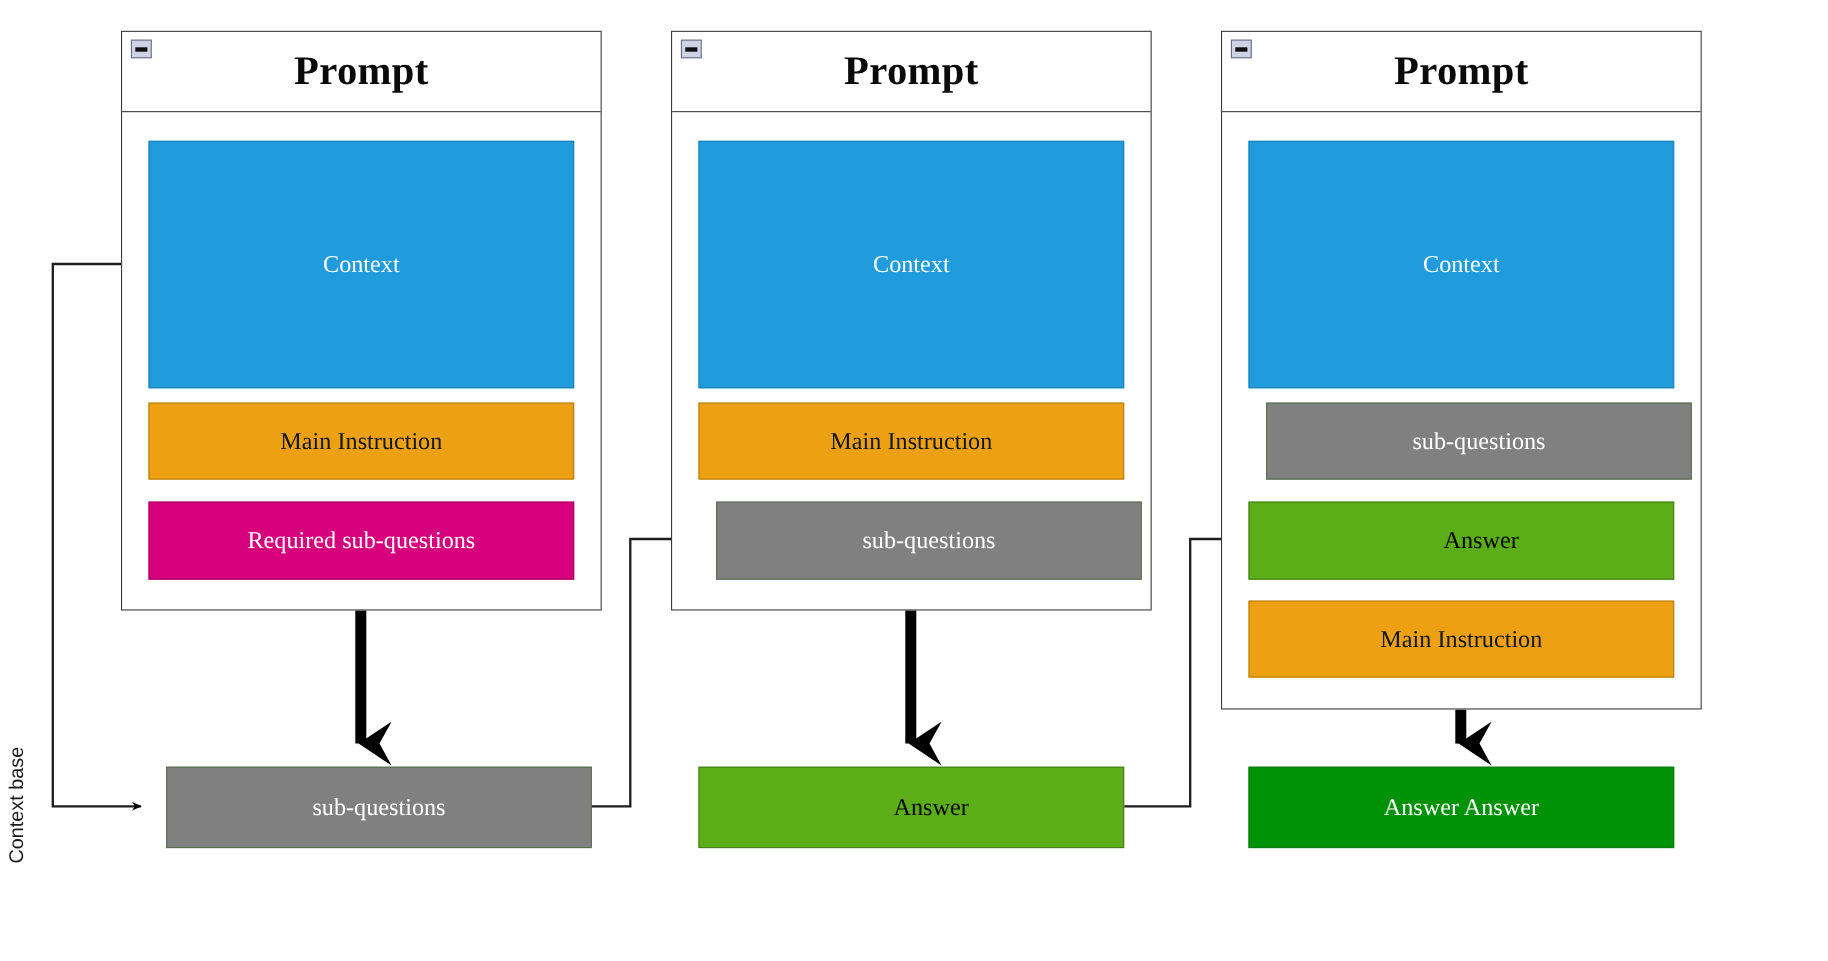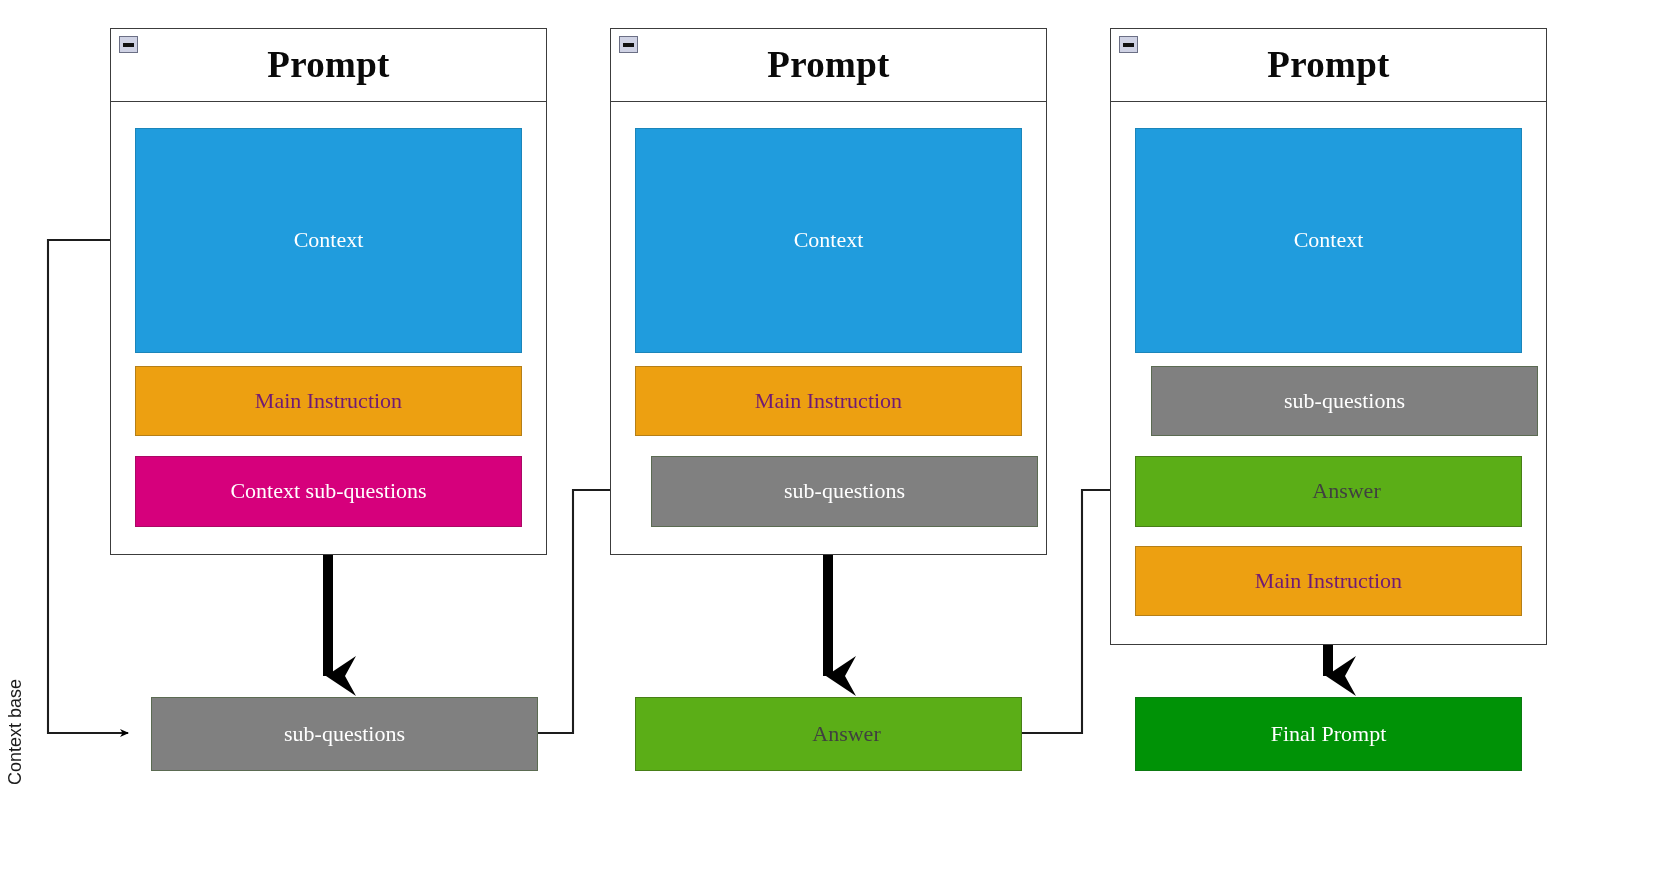--- a/index.html
+++ b/index.html
@@ -83,24 +83,24 @@
     display: flex;
     align-items: center;
     justify-content: center;
     font-family: "Liberation Serif", serif;
     font-size: 22px;
     line-height: 1.1;
     z-index: 3;
     text-align: right;
   }
   .block.context      { background: #209CDD; border: 1.3px solid #1b85ba; color: #ffffff; }
-  .block.instruction  { background: #EDA011; border: 1.3px solid #b57f18; color: #701a75; }
+  .block.instruction  { background: #EDA011; border: 1.3px solid #b57f18; color: #0f172a; }
   .block.required     { background: #D6007C; border: 1.3px solid #ab0865; color: #ffffff; }
   .block.subq         { background: #808080; border: 1.3px solid #5b6b52; color: #ffffff; margin-left: 16px; }
-  .block.answer       { background: #5BAE17; border: 1.3px solid #477f17; color: #404040; padding-left: 36px; }
+  .block.answer       { background: #5BAE17; border: 1.3px solid #477f17; color: #000000; padding-left: 36px; }
   .block.finalanswer  { background: #009206; border: 1.3px solid #0d7a12; color: #ffffff; }
 
   
   .vlabel {
     position: absolute;
     font-family: "Liberation Sans", sans-serif;
     font-size: 18px;
     color: #1b1b1b;
     white-space: nowrap;
     transform-origin: left bottom;
@@ -153,21 +153,21 @@
   <div class="panel" style="left:110px; top:28px; width:437px; height:527px;">
     <div class="panel-header">
       <span class="collapse-icon">
         <span class="bar"></span>
       </span>
       <span class="panel-title">Prompt</span>
     </div>
   </div>
   <div class="block context" style="left:135px; top:128px; width:387px; height:225px;">Context</div>
   <div class="block instruction" style="left:135px; top:366px; width:387px; height:70px;">Main Instruction</div>
-  <div class="block required" style="left:135px; top:456px; width:387px; height:71px;">Context sub-questions</div>
+  <div class="block required" style="left:135px; top:456px; width:387px; height:71px;">Required sub-questions</div>
 
   <div class="panel" style="left:610px; top:28px; width:437px; height:527px;">
     <div class="panel-header">
       <span class="collapse-icon">
         <span class="bar"></span>
       </span>
       <span class="panel-title">Prompt</span>
     </div>
   </div>
   <div class="block context" style="left:635px; top:128px; width:387px; height:225px;">Context</div>
@@ -182,15 +182,15 @@
       <span class="panel-title">Prompt</span>
     </div>
   </div>
   <div class="block context" style="left:1135px; top:128px; width:387px; height:225px;">Context</div>
   <div class="block subq" style="left:1135px; top:366px; width:387px; height:70px;">sub-questions</div>
   <div class="block answer" style="left:1135px; top:456px; width:387px; height:71px;">Answer</div>
   <div class="block instruction" style="left:1135px; top:546px; width:387px; height:70px;">Main Instruction</div>
 
   <div class="block subq" style="left:135px; top:697px; width:387px; height:74px;">sub-questions</div>
   <div class="block answer" style="left:635px; top:697px; width:387px; height:74px;">Answer</div>
-  <div class="block finalanswer" style="left:1135px; top:697px; width:387px; height:74px;">Final Prompt</div>
+  <div class="block finalanswer" style="left:1135px; top:697px; width:387px; height:74px;">Answer Answer</div>
 
 </div>
 
 </body></html>

